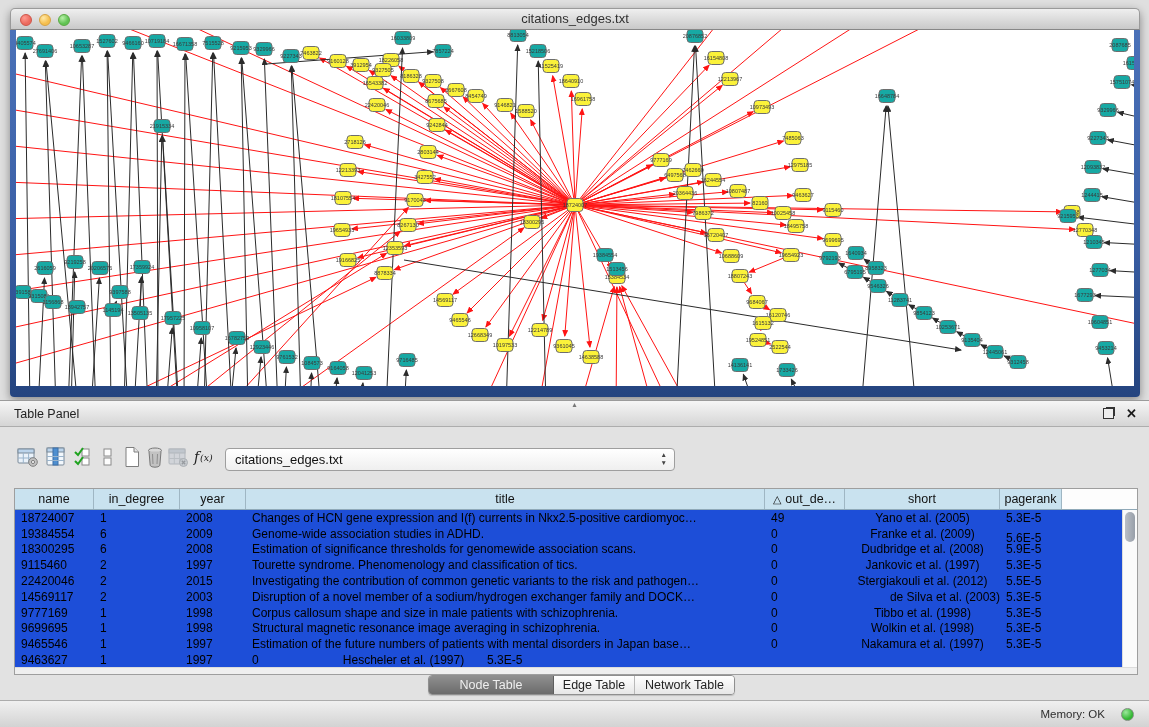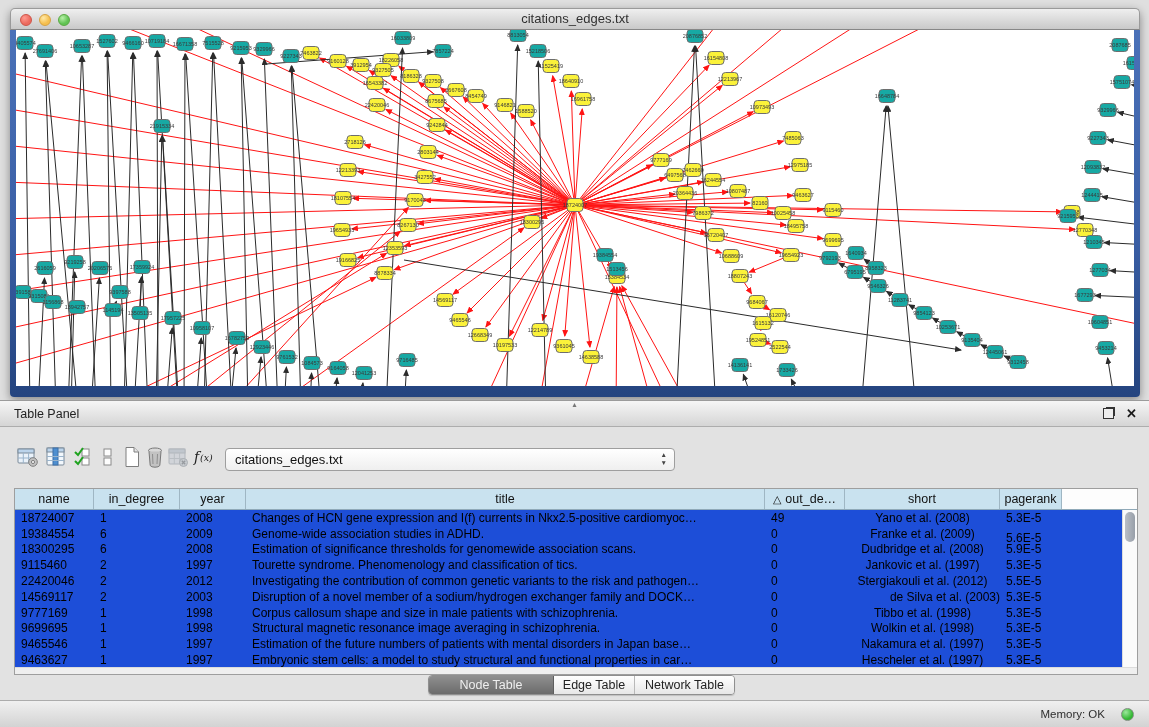--- a/index.html
+++ b/index.html
@@ -910,21 +910,21 @@
         </div>
         <div class="th" style="flex: 1 1 0%; background: rgb(253, 253, 253); border-right: none;"></div>
       </div>
     <div id="tbody">
         <div class="trow">
           <div class="td" style="width: 79px;">18724007</div>
           <div class="td" style="width: 86px;">1</div>
           <div class="td" style="width: 66px;">2008</div>
           <div class="td" style="width: 519px;">Changes of HCN gene expression and I(f) currents in Nkx2.5-positive cardiomyoc…</div>
           <div class="td" style="width: 80px;">49</div>
-          <div class="td center" style="width: 155px;">Yano et al. (2008)</div>
+          <div class="td center" style="width: 155px;">Yano et al. (2005)</div>
           <div class="td" style="width: 62px;">5.3E-5</div>
         </div>
         <div class="trow">
           <div class="td" style="width: 79px;">19384554</div>
           <div class="td" style="width: 86px;">6</div>
           <div class="td" style="width: 66px;">2009</div>
           <div class="td" style="width: 519px;">Genome-wide association studies in ADHD.</div>
           <div class="td" style="width: 80px;">0</div>
           <div class="td center" style="width: 155px;">Franke et al. (2009)</div>
           <div class="td" style="width: 62px; margin-top: 8px;">5.6E-5</div>
@@ -943,21 +943,21 @@
           <div class="td" style="width: 86px;">2</div>
           <div class="td" style="width: 66px;">1997</div>
           <div class="td" style="width: 519px;">Tourette syndrome. Phenomenology and classification of tics.</div>
           <div class="td" style="width: 80px;">0</div>
           <div class="td center" style="width: 155px;">Jankovic et al. (1997)</div>
           <div class="td" style="width: 62px;">5.3E-5</div>
         </div>
         <div class="trow">
           <div class="td" style="width: 79px;">22420046</div>
           <div class="td" style="width: 86px;">2</div>
-          <div class="td" style="width: 66px;">2012</div>
+          <div class="td" style="width: 66px;">2015</div>
           <div class="td" style="width: 519px;">Investigating the contribution of common genetic variants to the risk and pathogen…</div>
           <div class="td" style="width: 80px;">0</div>
           <div class="td center" style="width: 155px;">Stergiakouli et al. (2012)</div>
           <div class="td" style="width: 62px;">5.5E-5</div>
         </div>
         <div class="trow">
           <div class="td" style="width: 79px;">14569117</div>
           <div class="td" style="width: 86px;">2</div>
           <div class="td" style="width: 66px;">2003</div>
           <div class="td" style="width: 519px;">Disruption of a novel member of a sodium/hydrogen exchanger family and DOCK…</div>
@@ -989,21 +989,20 @@
           <div class="td" style="width: 66px;">1997</div>
           <div class="td" style="width: 519px;">Estimation of the future numbers of patients with mental disorders in Japan base…</div>
           <div class="td" style="width: 80px;">0</div>
           <div class="td center" style="width: 155px;">Nakamura et al. (1997)</div>
           <div class="td" style="width: 62px;">5.3E-5</div>
         </div>
         <div class="trow">
           <div class="td" style="width: 79px;">9463627</div>
           <div class="td" style="width: 86px;">1</div>
           <div class="td" style="width: 66px;">1997</div>
-          <div class="td" style="width: 519px;">Embryonic stem cells: a model to study structural and functional properties in car…</div>
           <div class="td" style="width: 80px;">0</div>
           <div class="td center" style="width: 155px;">Hescheler et al. (1997)</div>
           <div class="td" style="width: 62px;">5.3E-5</div>
         </div>
       </div>
     <div class="hscroll"></div>
     <div class="vscroll">
       <div class="vthumb"></div>
     </div>
   </div>

